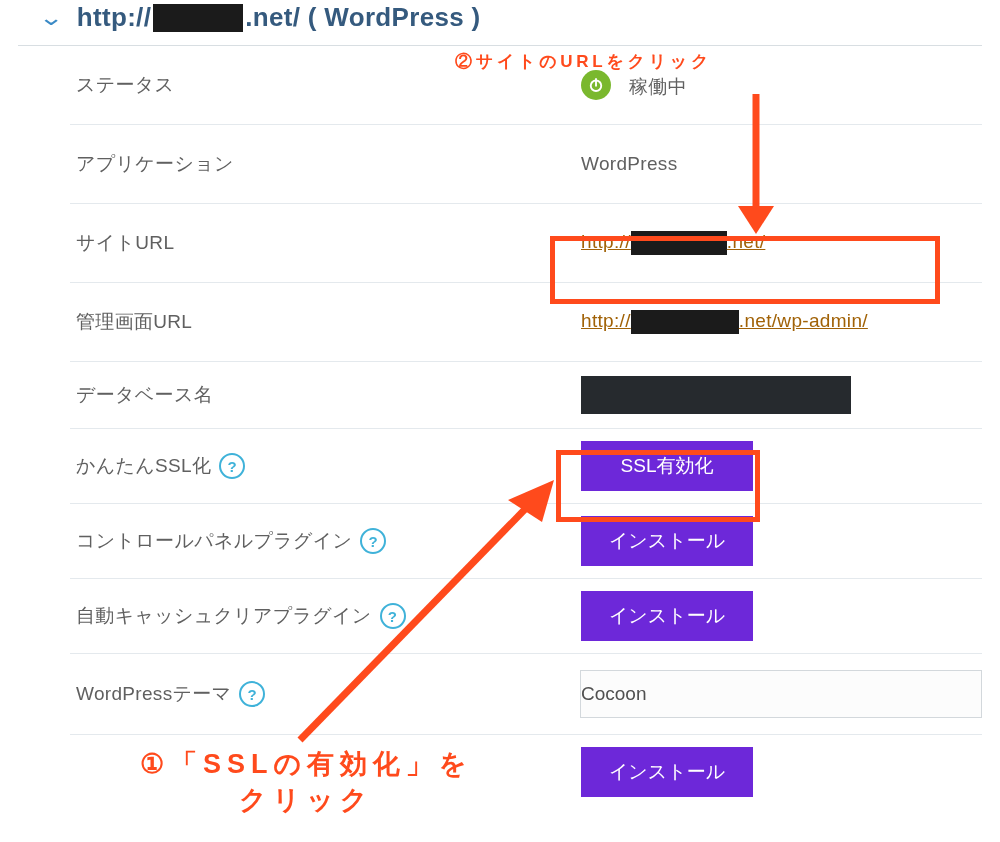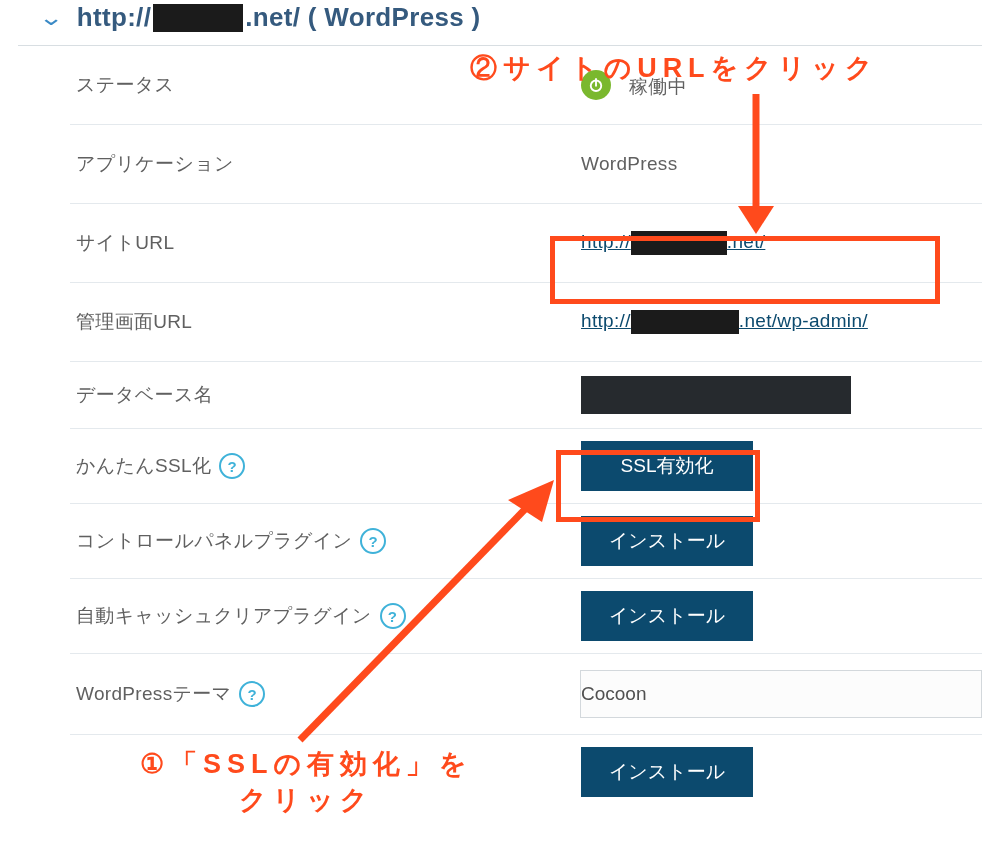--- a/index.html
+++ b/index.html
@@ -56,43 +56,43 @@
     margin-left:2px;
   }
 
   .power{
     width:30px;height:30px;border-radius:50%;background:#7ab82e;
     display:inline-flex;align-items:center;justify-content:center;
     margin-right:18px;
   }
   .power svg{width:18px;height:18px;}
 
-  a.link{color:#0c4a6e;text-decoration:underline;cursor:pointer;}
+  a.link{color:#a16207;text-decoration:underline;cursor:pointer;}
   .redact-inline{display:inline-block;height:24px;background:#1b1b1b;vertical-align:middle;}
 
   .db-redact{width:270px;height:38px;background:#262a2e;}
 
   .btn{
     display:inline-flex;align-items:center;justify-content:center;
-    background:#0c4a6e;color:#fff;font-size:19px;
+    background:#6d28d9;color:#fff;font-size:19px;
     width:172px;height:50px;border:none;cursor:pointer;
   }
 
   .theme-input{
     width:400px;height:46px;border:1px solid #d3d8dc;background:#fcfcfc;
     font-size:19px;padding:0 0;color:#505050;
   }
 
   
   .annotation{
     position:absolute;color:#ff4a1c;font-weight:700;
     font-family:"Hiragino Kaku Gothic Pro","Meiryo",sans-serif;
     letter-spacing:0.22em;
   }
-  .anno-top{top:50px;left:470px;font-size:27px;}
+  .anno-top{top:50px;left:455px;font-size:17px;}
   .anno-bottom{top:746px;left:140px;font-size:27px;line-height:1.35;text-align:center;}
 
   .ssl-outline{
     position:absolute;border:5px solid #ff4a1c;
     left:556px;top:450px;width:194px;height:62px;pointer-events:none;
   }
   .url-outline{
     position:absolute;border:5px solid #ff4a1c;
     left:550px;top:236px;width:380px;height:58px;pointer-events:none;
   }

